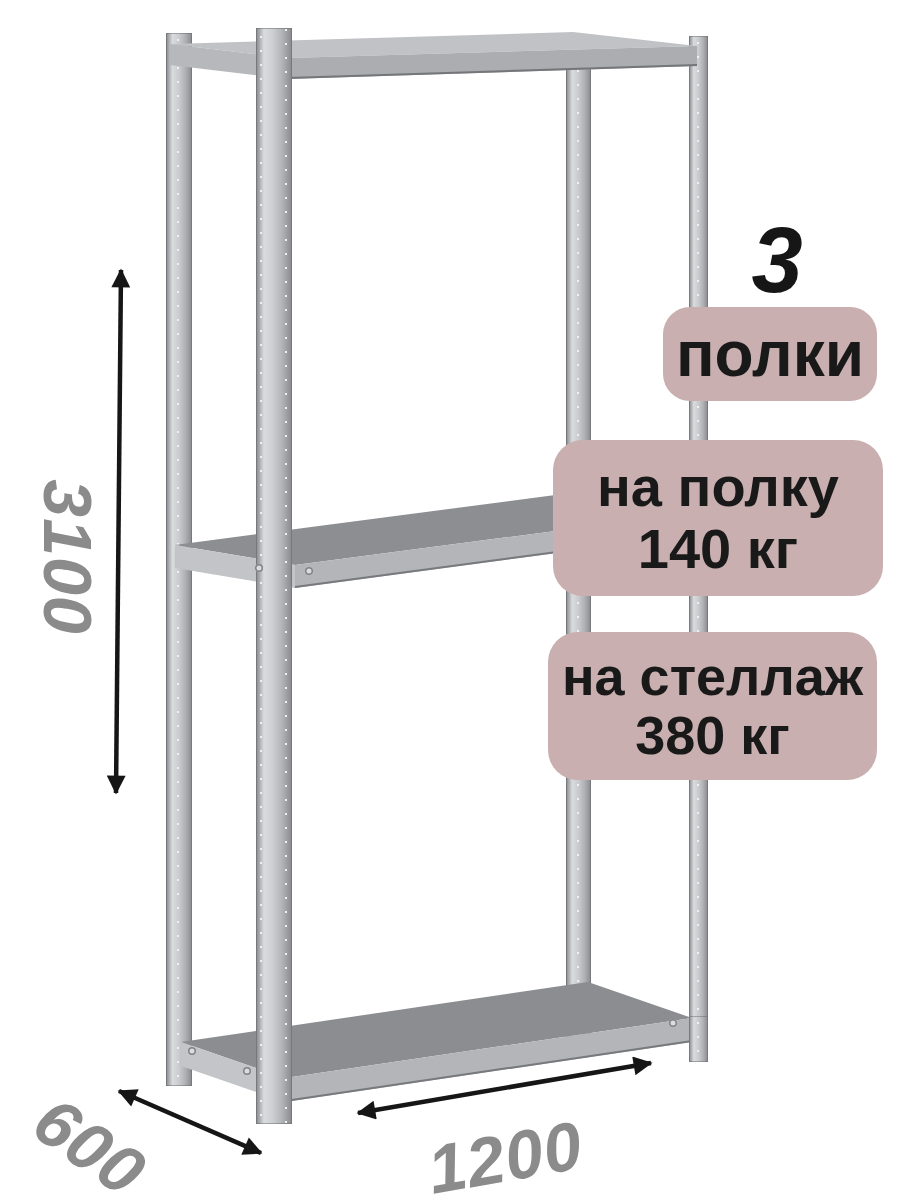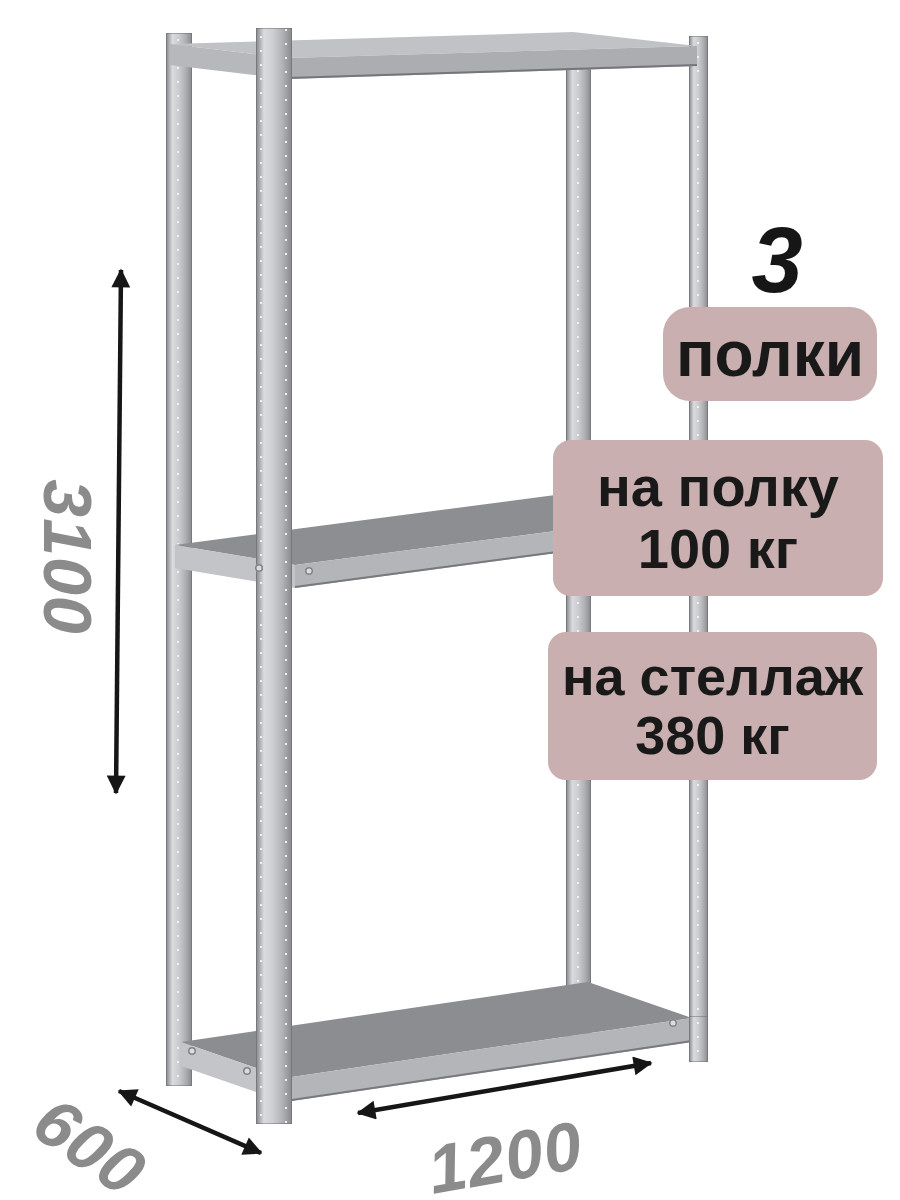--- a/index.html
+++ b/index.html
@@ -46,21 +46,21 @@
 
   .screw{position:absolute;width:8px;height:8px;border-radius:50%;
          background:#dadcde;box-shadow:inset 0 0 0 1.5px #7e8084;}
   
   .dim{position:absolute;font-style:italic;font-weight:bold;font-size:68px;
        color:var(--dimension-text,#8b8b8b);white-space:nowrap;letter-spacing:1px;}
   #dim-height{left:68px;top:557px;transform:translate(-50%,-50%) rotate(90deg);}
   #dim-depth {left:90px;top:1146px;transform:translate(-50%,-50%) rotate(35deg);}
   #dim-width {left:505px;top:1157px;transform:translate(-50%,-50%) rotate(-10deg);}
   
-  .badge{position:absolute;background:var(--badge-bg,#c9afaf);border-radius:18px;
+  .badge{position:absolute;background:var(--badge-bg,#c9afaf);border-radius:30px;
          display:flex;flex-direction:column;align-items:center;justify-content:center;
          color:var(--badge-text,#191919);font-weight:bold;text-align:center;line-height:1.1;}
   #shelf-count{position:absolute;left:742px;top:214px;width:70px;text-align:center;
          font-size:92px;font-weight:bold;font-style:italic;color:#161616;line-height:1;}
   #badge-shelves{left:663px;top:307px;width:214px;height:94px;font-size:64px;border-radius:27px;}
   #badge-per-shelf{left:553px;top:440px;width:330px;height:156px;font-size:56px;}
   #badge-per-rack{left:548px;top:632px;width:329px;height:148px;font-size:54px;justify-content:center;}
   
   #dim-arrows{position:absolute;left:0;top:0;pointer-events:none;}
 </style>
@@ -114,21 +114,21 @@
   <div class="dim" id="dim-width">1200</div>
 
   <div id="shelf-count">3</div>
 
   <div class="badge" id="badge-shelves">
     <span>полки</span>
   </div>
 
   <div class="badge" id="badge-per-shelf">
     <span>на полку</span>
-    <span>100 кг</span>
+    <span>140 кг</span>
   </div>
 
   <div class="badge" id="badge-per-rack">
     <span>на стеллаж</span>
     <span>380 кг</span>
   </div>
 
 </div>
 
 </body></html>

